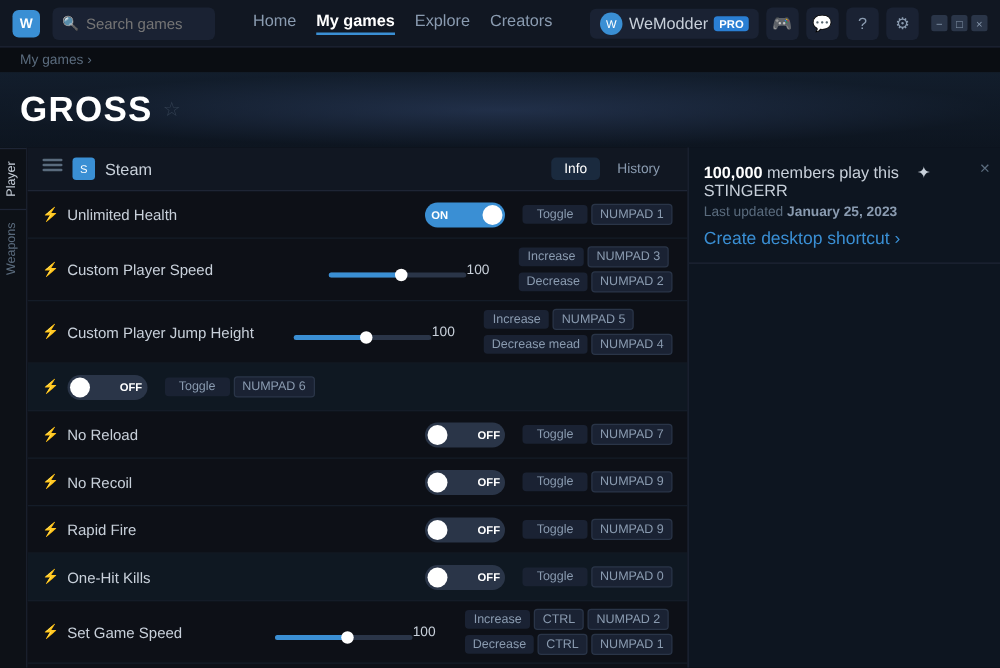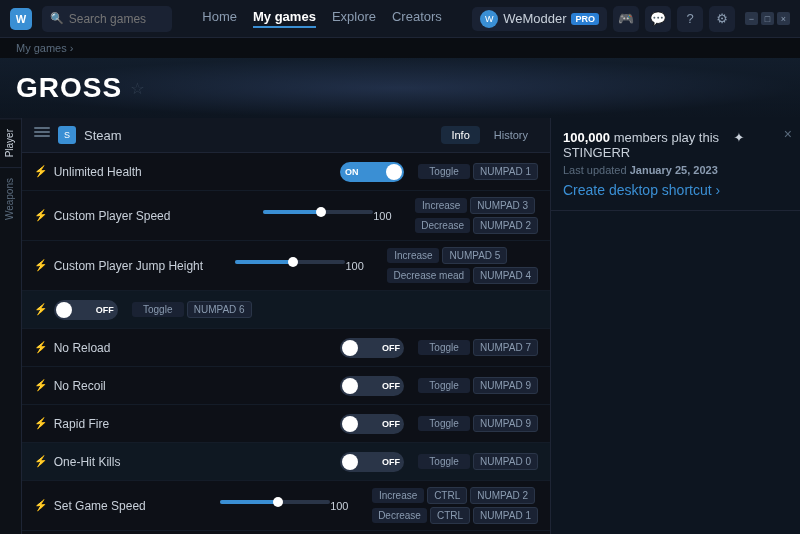--- a/index.html
+++ b/index.html
@@ -219,21 +219,21 @@
     .toggle-switch.off .knob { left: 2px; }
     .toggle-label {
       font-size: 9px; font-weight: bold;
       position: absolute; color: white;
     }
     .toggle-switch.on .toggle-label { left: 5px; }
     .toggle-switch.off .toggle-label { right: 4px; }
 
     
     .slider-container {
-      display: flex; align-items: flex-start; gap: 0;
+      display: flex; align-items: flex-end; gap: 0;
     }
     .slider-track {
       width: 110px; height: 4px; background: #2a3548; border-radius: 2px;
       position: relative;
     }
     .slider-fill {
       height: 100%; background: #3a8fd4; border-radius: 2px;
     }
     .slider-thumb {
       width: 10px; height: 10px; background: white; border-radius: 50%;

